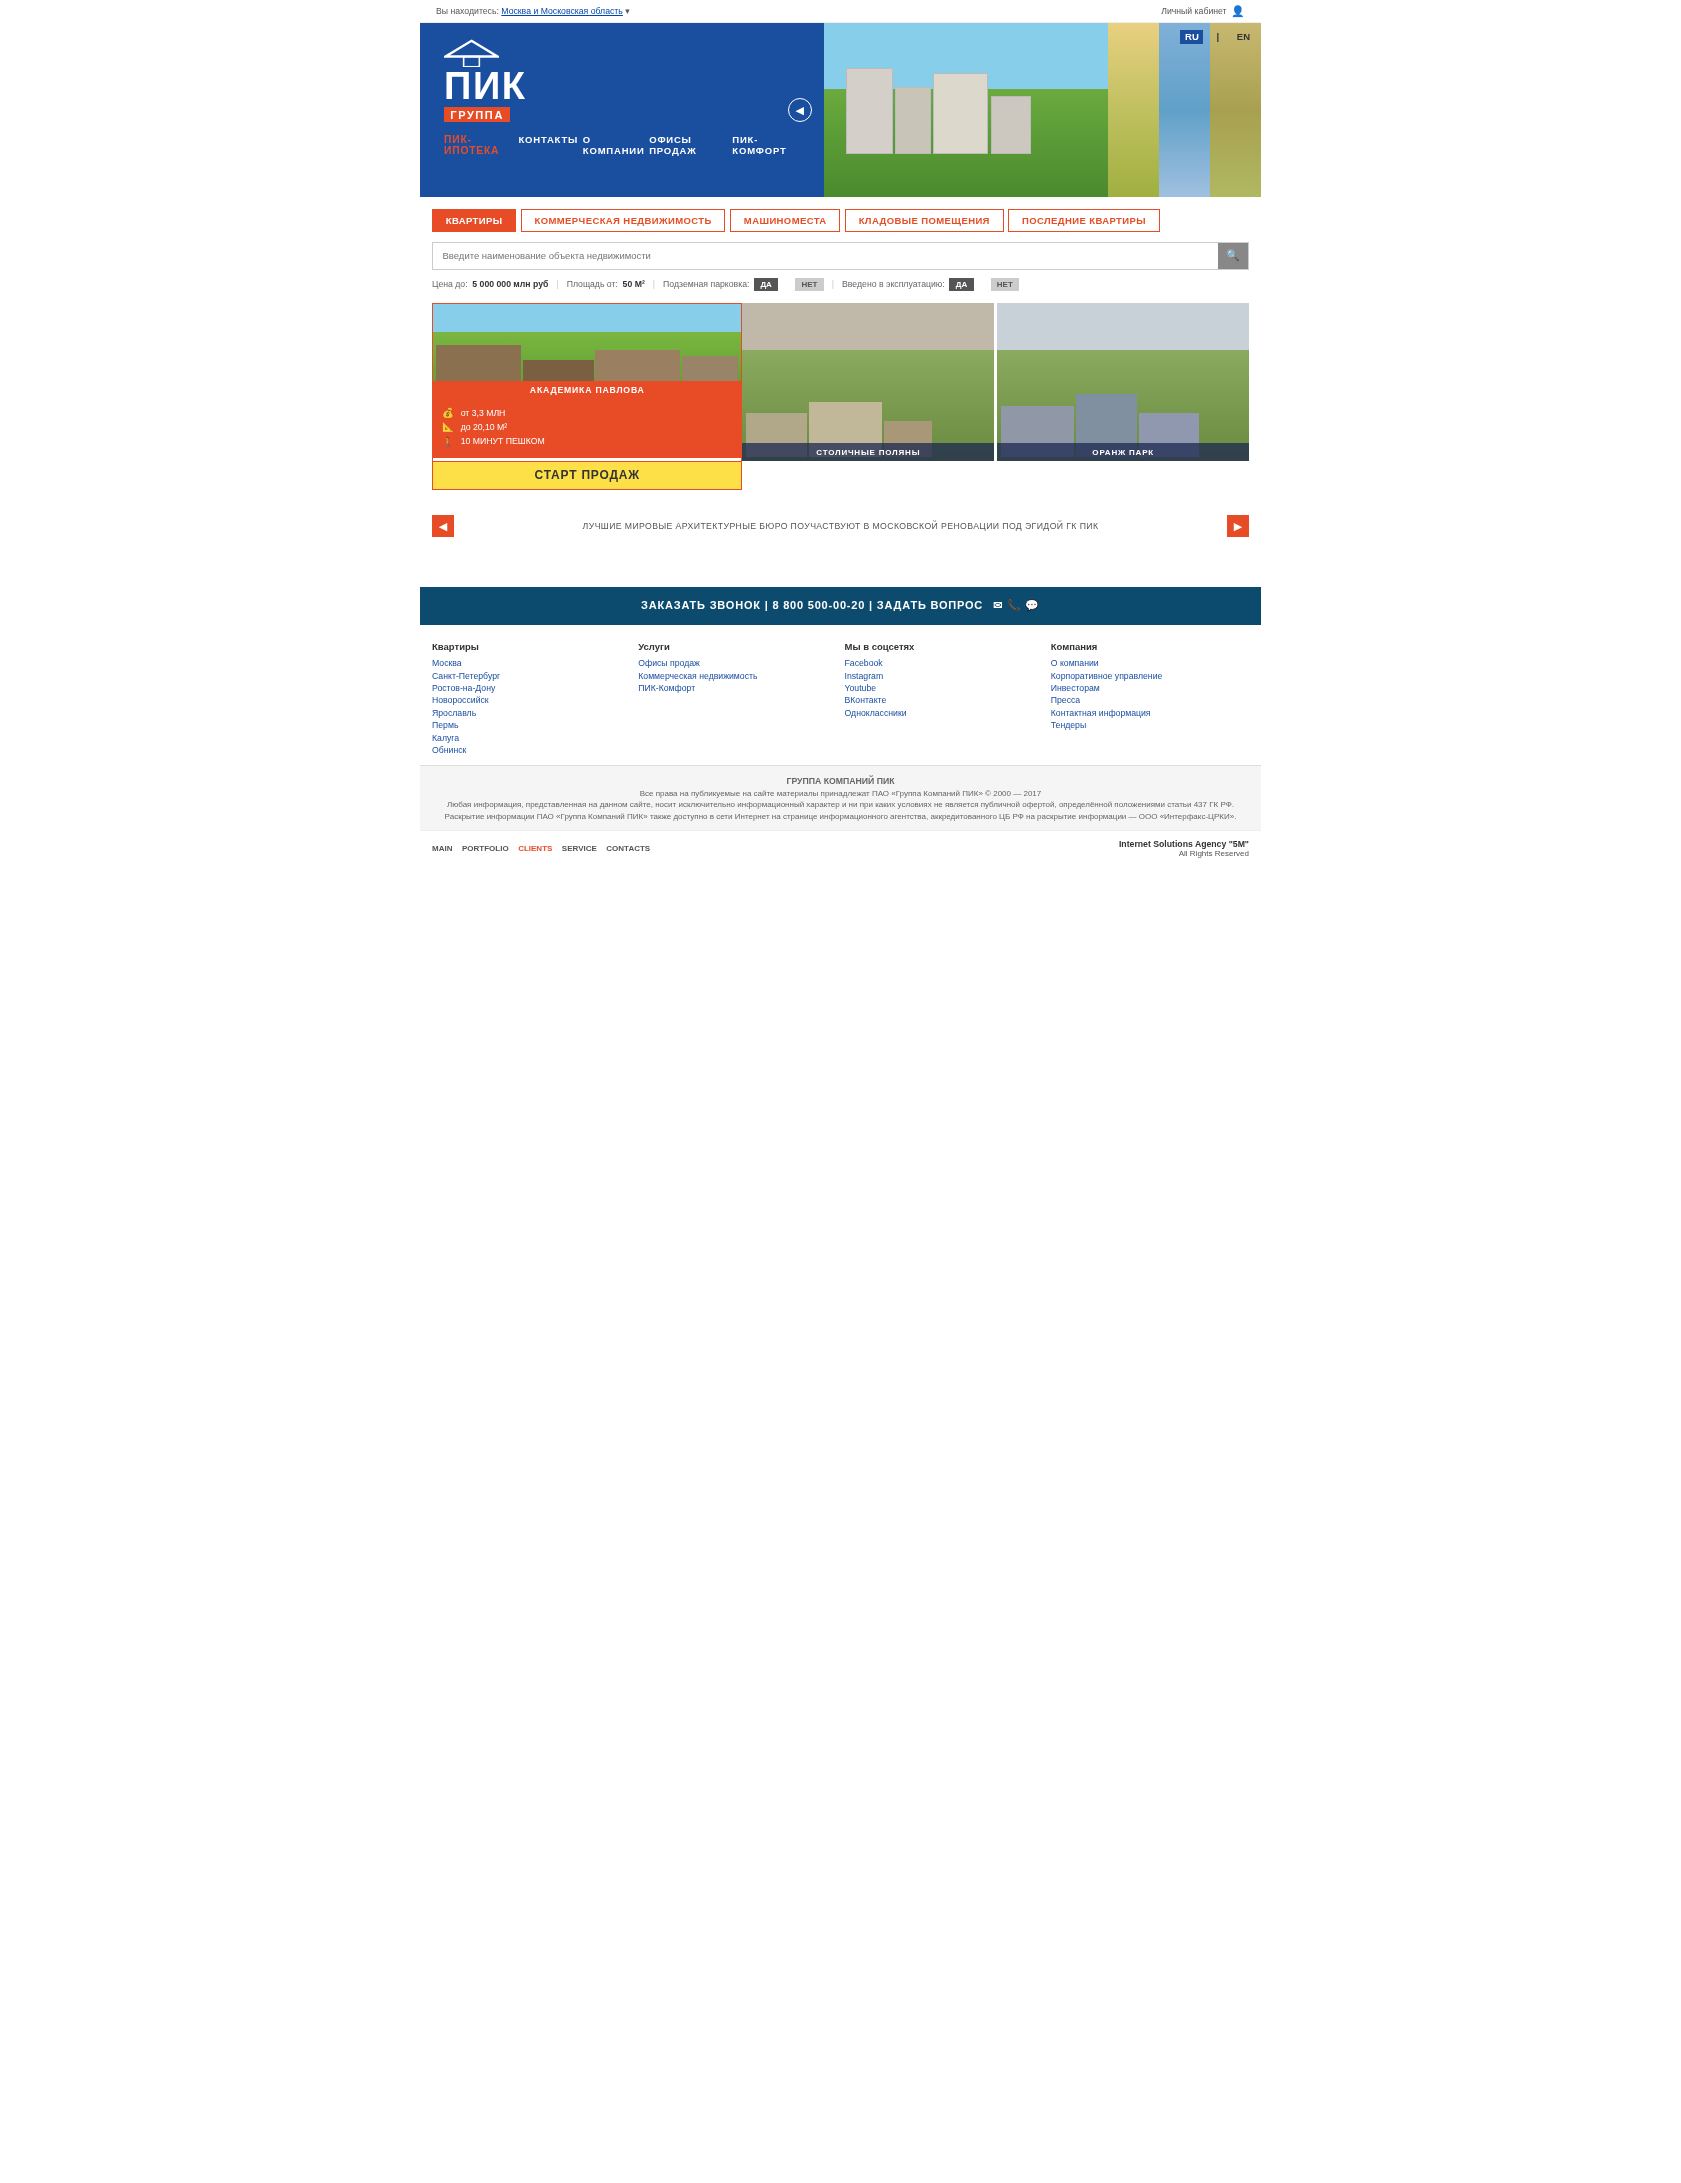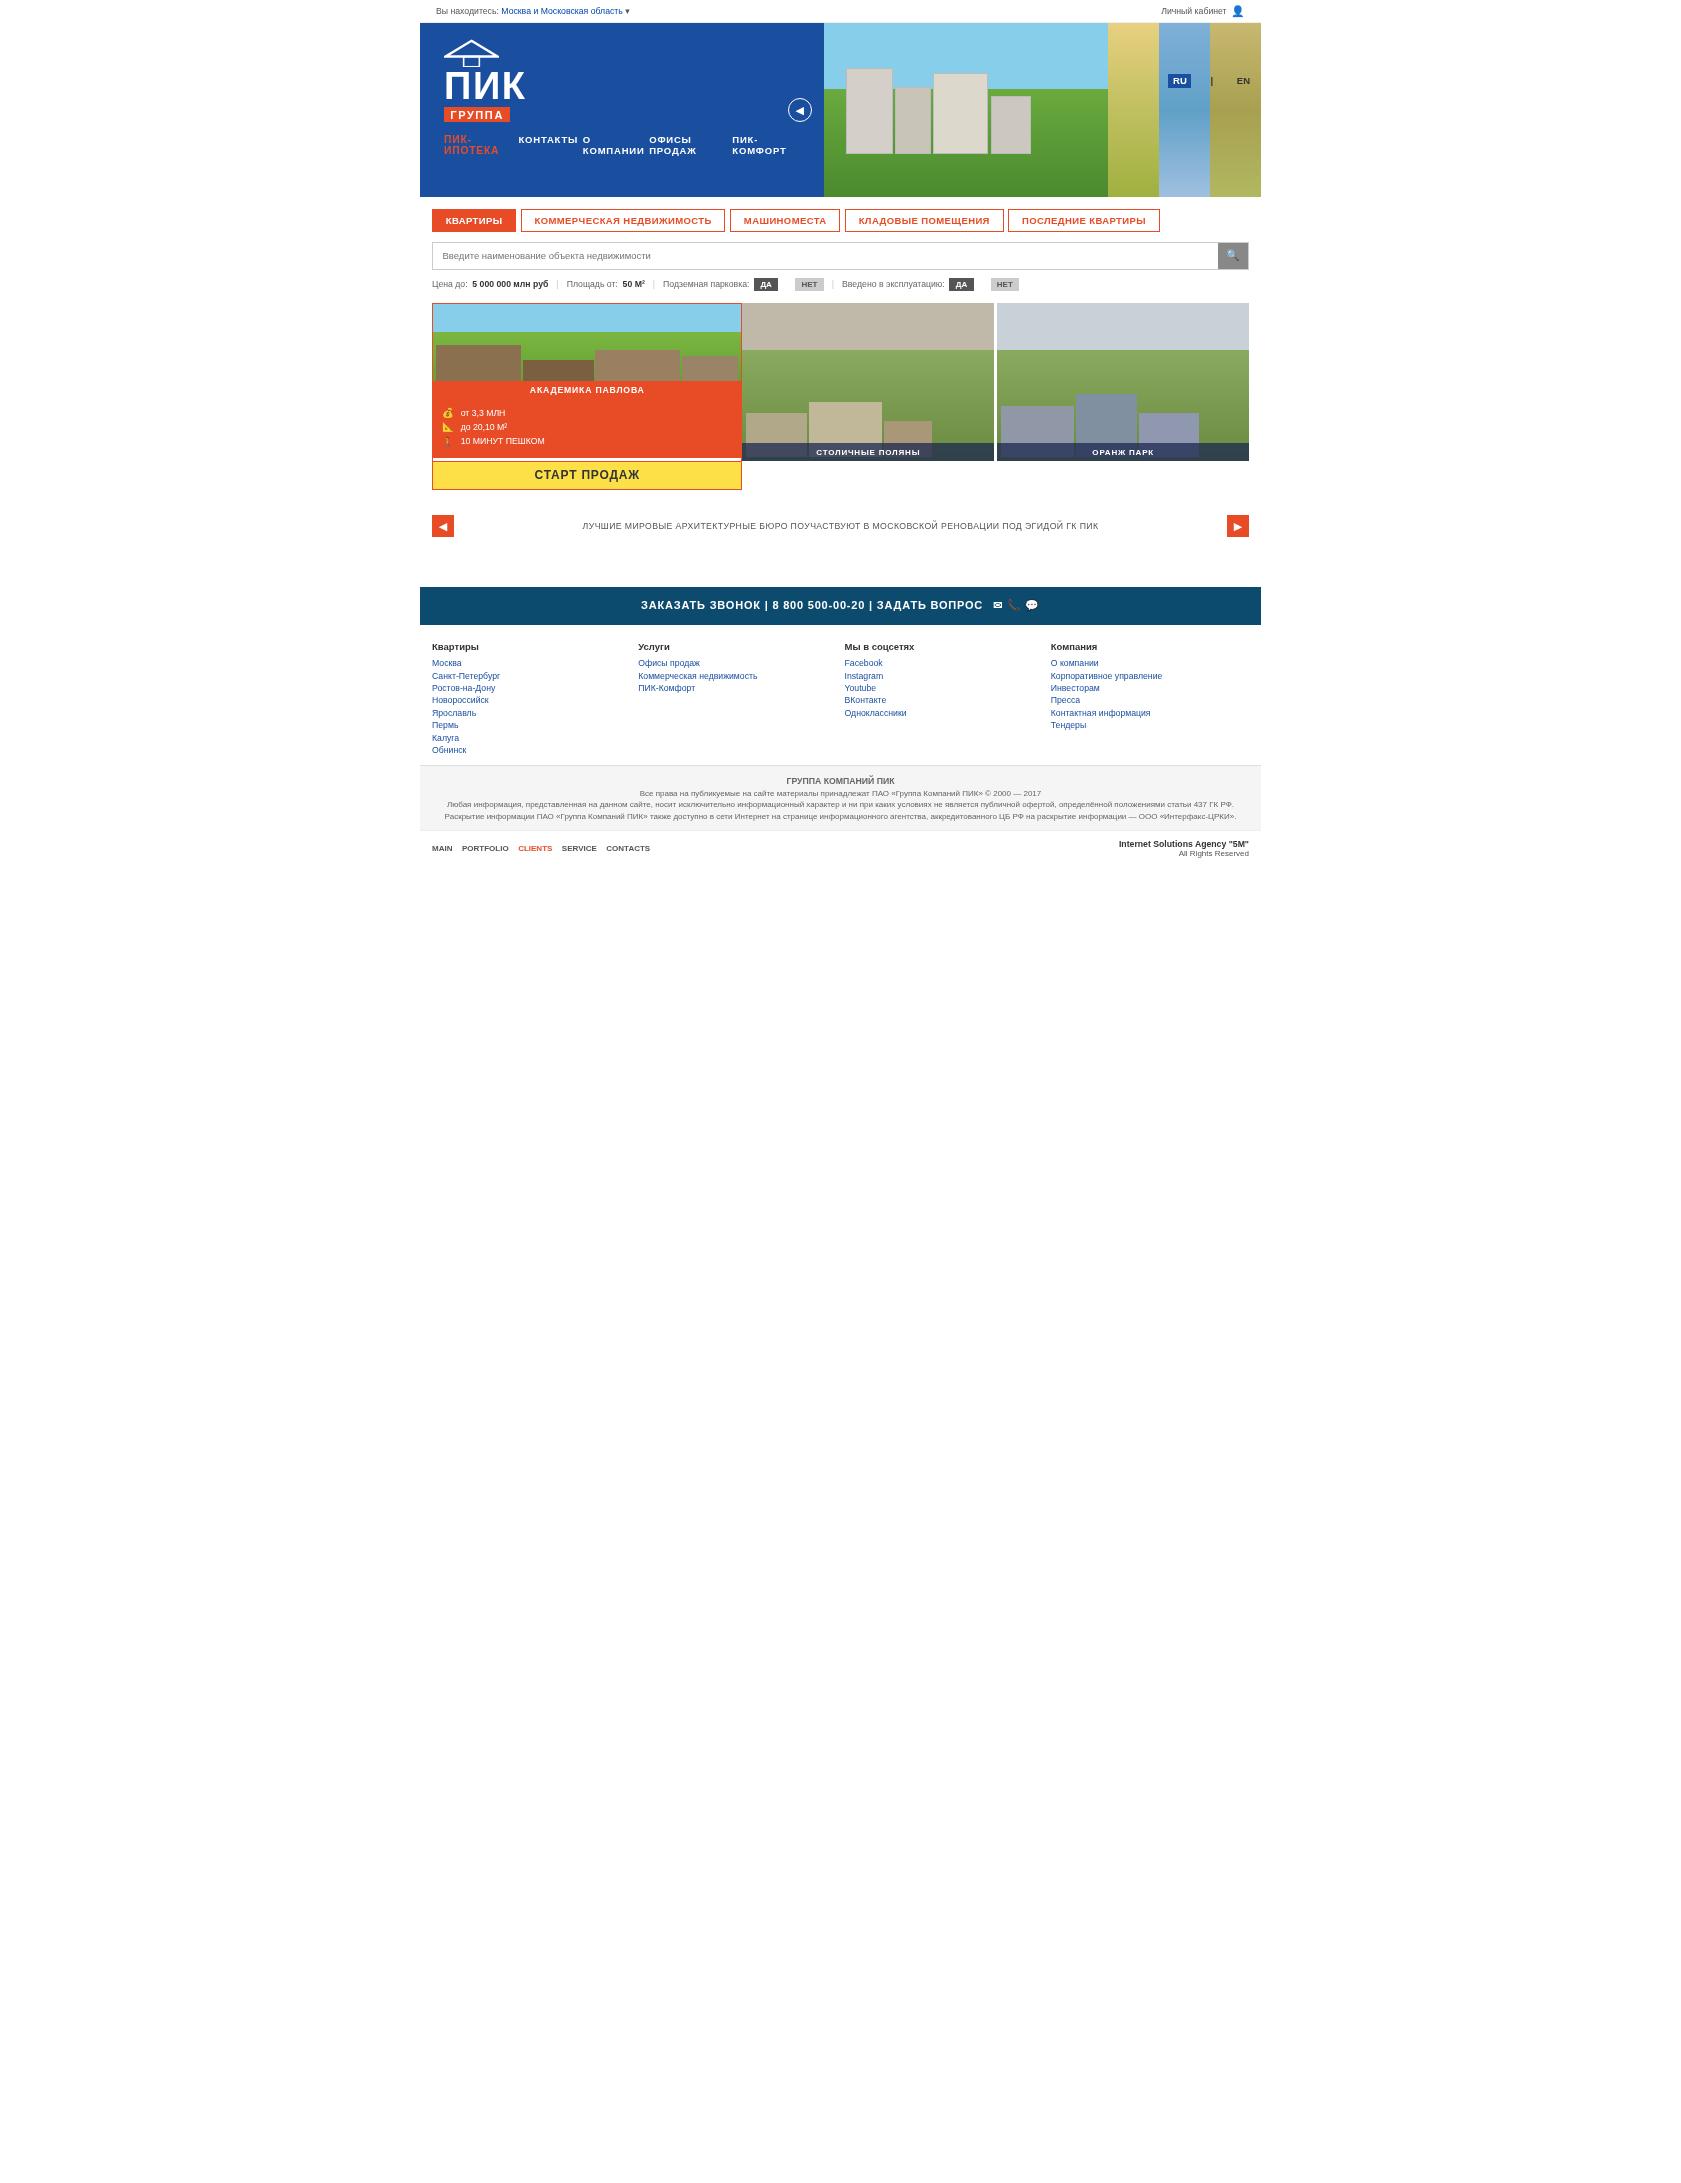--- a/index.html
+++ b/index.html
@@ -4,21 +4,21 @@
   <style>
     * { box-sizing: border-box; margin: 0; padding: 0; }
     body { font-family: Arial, sans-serif; background: #fff; width: 841px; margin: 0 auto; }
 
     
     .top-bar {
       display: flex; justify-content: space-between; align-items: center;
       padding: 4.7px 16px; background: #fff; border-bottom: 0.8px solid #eee;
       font-size: 8.7px; color: #555;
     }
-    .top-bar a { color: #0047ab; }
+    .top-bar a { color: #0047ab; text-decoration: underline; }
     .top-bar-right { display: flex; align-items: center; gap: 4.7px; font-size: 8.7px; color: #555; }
     .top-bar-right .person-icon { font-size: 11px; }
 
     
     .hero { display: flex; height: 174px; }
     .hero-left {
       background: #1a4fa0; width: 48%; padding: 16px 24px;
       display: flex; flex-direction: column; gap: 8px; position: relative;
     }
     .logo-text-pik {
@@ -37,21 +37,21 @@
       display: flex; align-items: center; justify-content: center;
       color: #fff; font-size: 11px; cursor: pointer;
     }
     .hero-right {
       width: 52%; position: relative; background: #c8d8b0;
       overflow: hidden;
     }
     
     .lang-toggle {
       position: absolute; top: 6.3px; right: 6.3px; z-index: 10;
-      display: flex; align-items: center; gap: 19px; font-size: 9.5px; font-weight: 700; margin-top: 44px;
+      display: flex; align-items: center; gap: 13px; font-size: 9.5px; font-weight: 700;
     }
     .lang-ru { background: #1a4fa0; color: #fff; padding: 1.6px 4.7px; cursor: pointer; }
     .lang-en { color: #333; padding: 1.6px 4.7px; cursor: pointer; }
     .lang-sep { color: #333; }
 
     
     .filter-tabs { display: flex; gap: 4.7px; padding: 12px 12px 6.3px 12px; flex-wrap: wrap; }
     .tab-active {
       background: #e84c27; color: #fff; border: 1.6px solid #e84c27;
       padding: 4.7px 12.7px; font-size: 9.5px; font-weight: 700; text-transform: uppercase;

